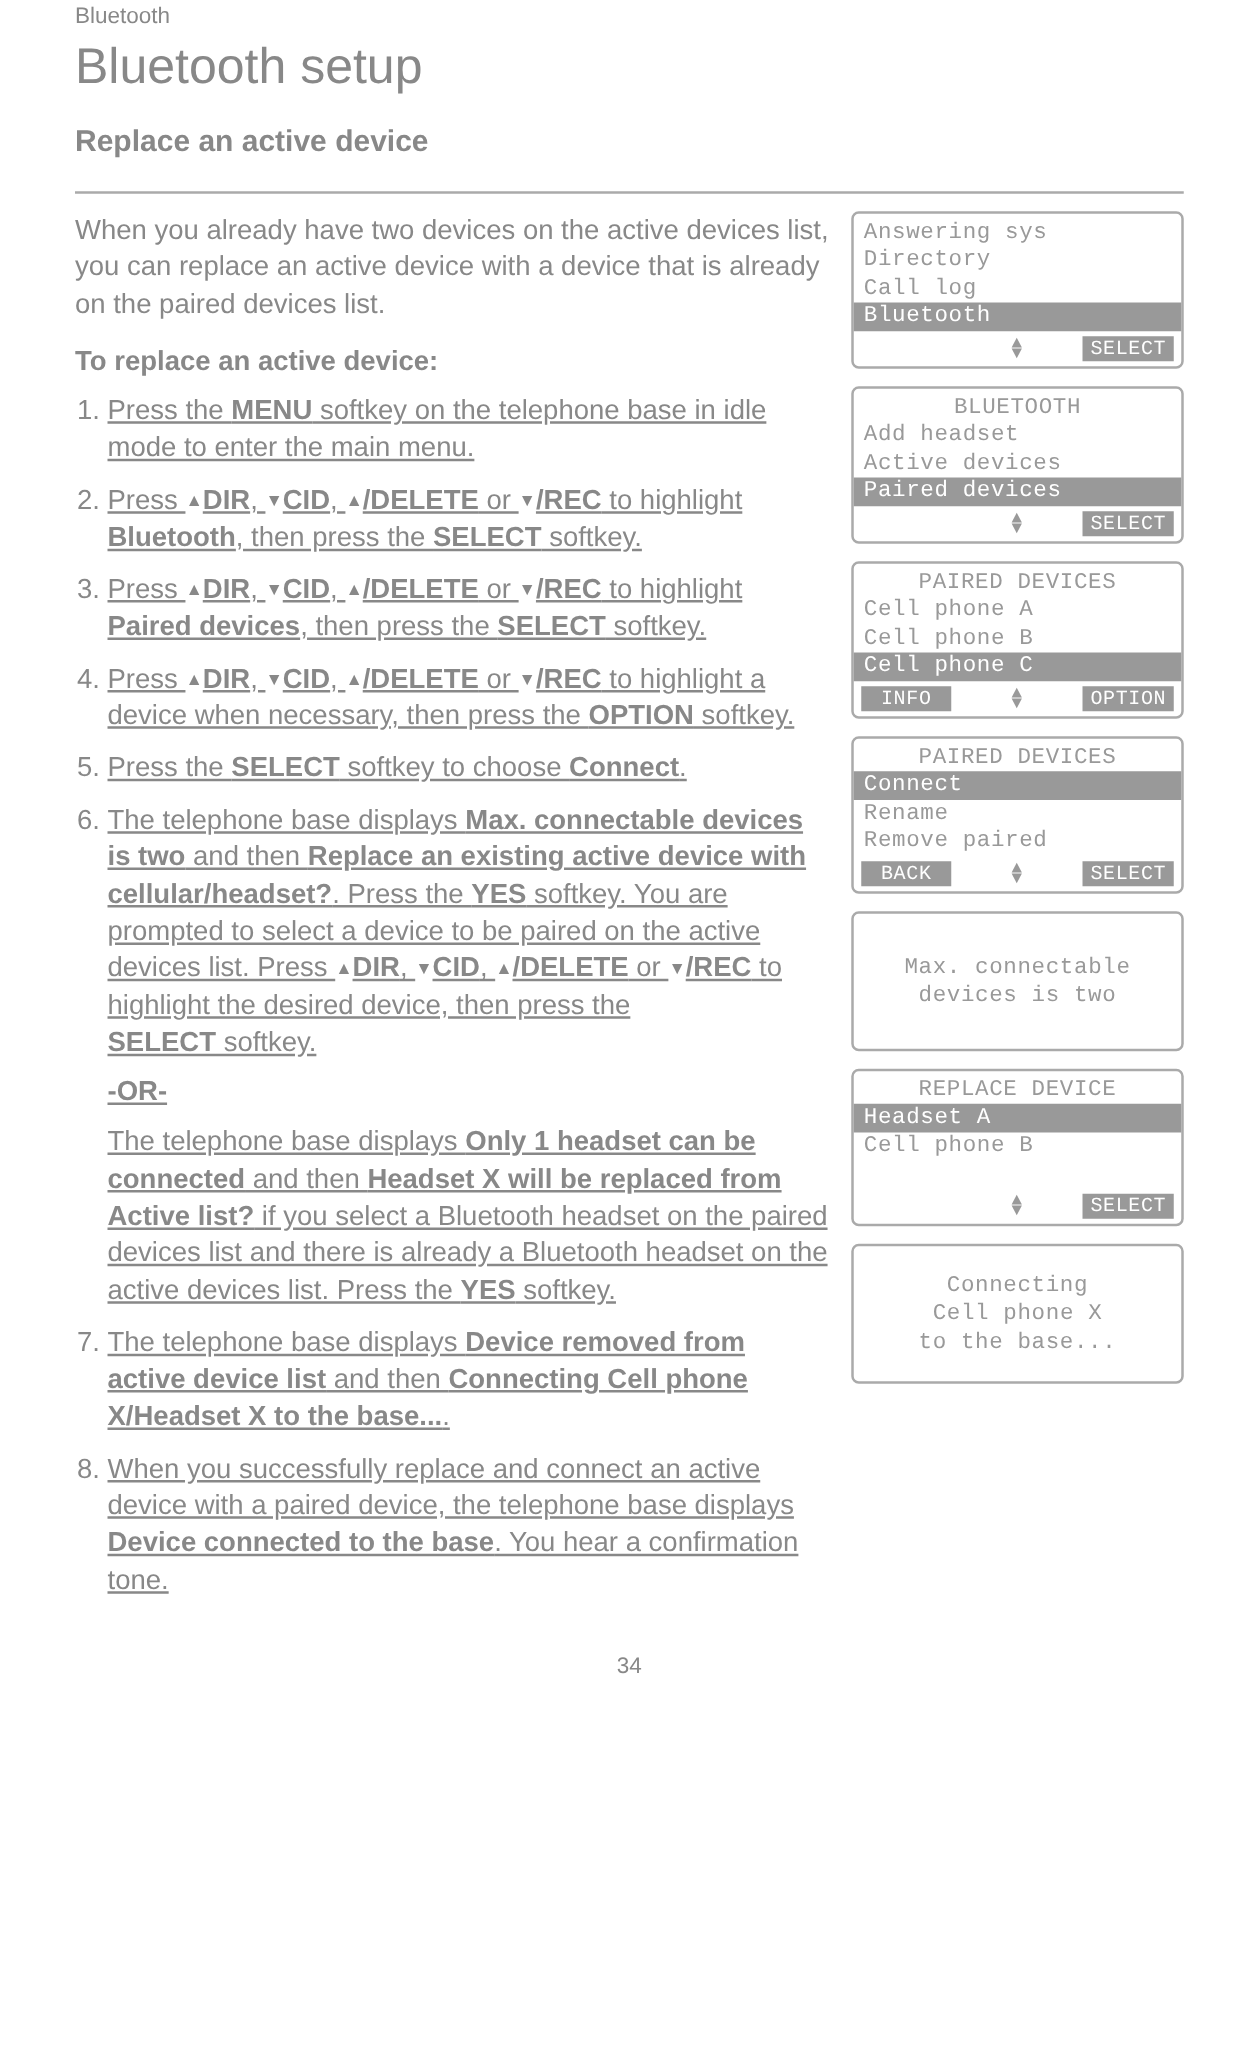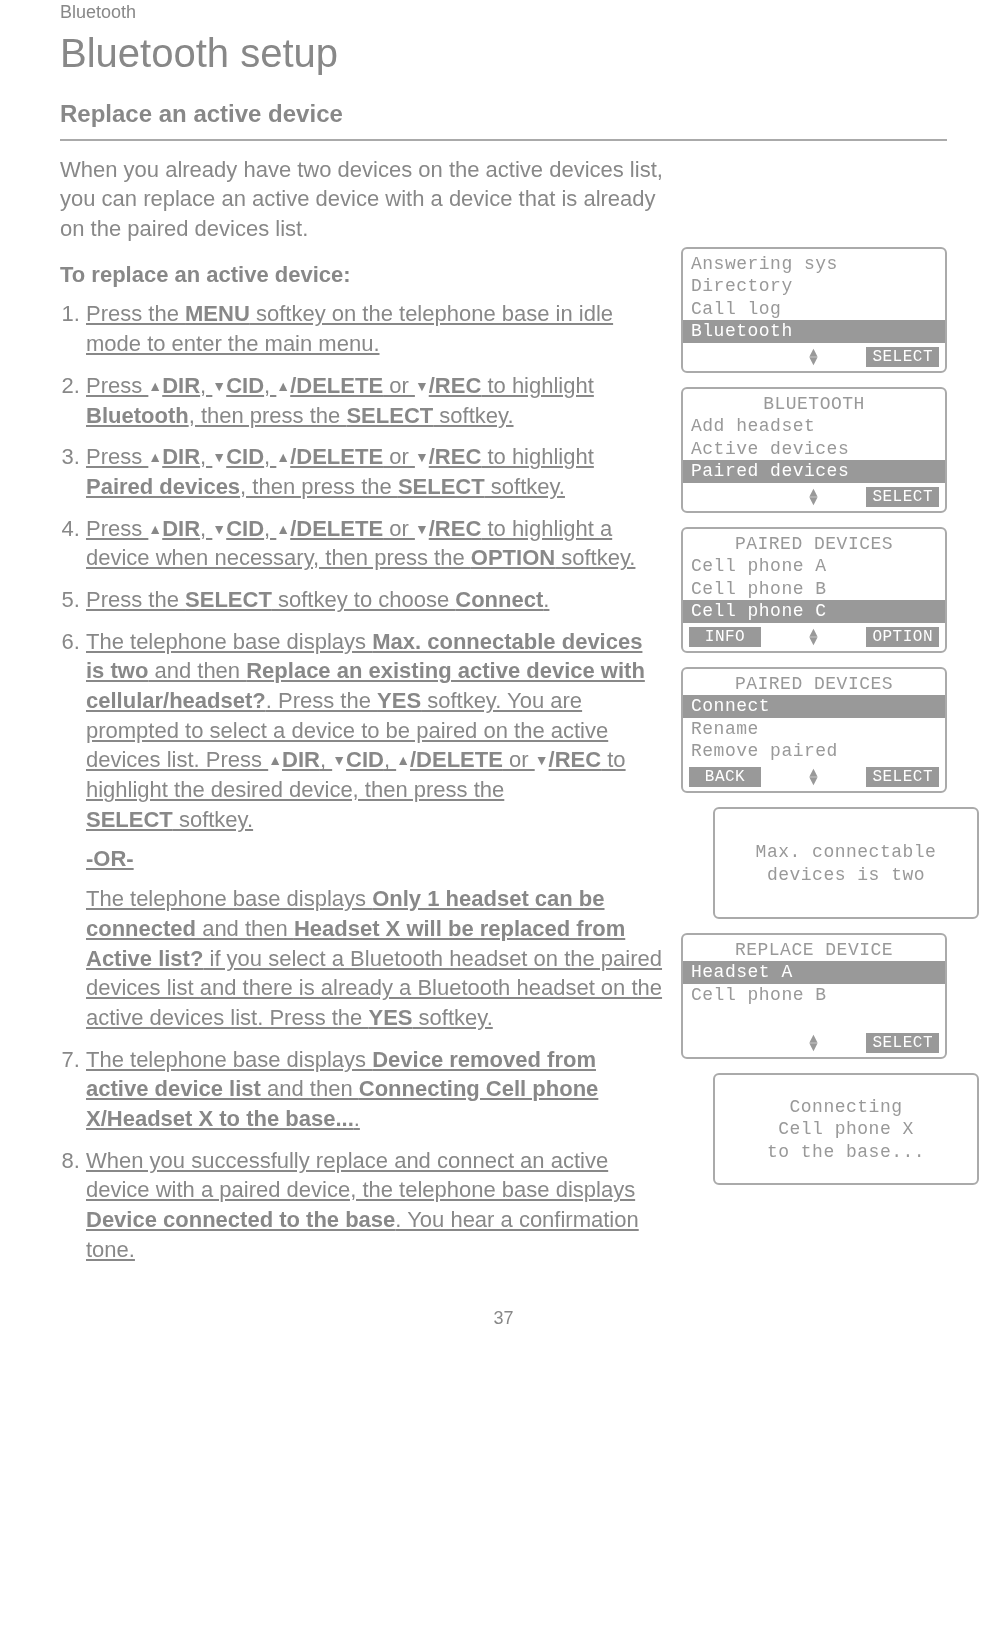--- a/index.html
+++ b/index.html
@@ -9,23 +9,23 @@
     background: #fff;
     width: 1007px;
     padding: 0 60px 40px 60px;
     font-size: 22px;
     line-height: 1.35;
   }
   .breadcrumb { font-size: 18px; color: #888; margin-bottom: 2px; }
   h1 { font-size: 40px; font-weight: 300; color: #888; margin-bottom: 18px; }
   h2 {
     font-size: 24px; font-weight: bold; color: #888;
-    border-bottom: 2px solid #aaa; padding-bottom: 8px; margin-bottom: 14px;
-  }
-  .two-col { display: flex; gap: 18px; align-items: center; }
+    border-bottom: 2px solid #aaa; padding-bottom: 22px; margin-bottom: 14px;
+  }
+  .two-col { display: flex; gap: 18px; align-items: flex-start; }
   .maincol { flex: 1; }
   .sidecol { width: 266px; display: flex; flex-direction: column; gap: 14px; }
   .intro { margin-bottom: 16px; }
   .subhead { font-weight: bold; margin-bottom: 10px; }
   ol { padding-left: 26px; text-decoration: underline; }
   ol > li { margin-bottom: 12px; }
   ol > li > p { margin-top: 10px; }
   .or { font-weight: bold; }
   .b { font-weight: bold; }
   .arrow { display: inline-block; font-size: 14px; position: relative; top: -2px; }
@@ -39,21 +39,21 @@
     font-family: "Courier New", monospace;
     font-size: 18px;
     line-height: 1.25;
     color: #999;
     padding: 4px 0 2px 0;
     letter-spacing: 0.5px;
   }
   .lcd-row { padding: 0 8px; white-space: nowrap; overflow: hidden; }
   .lcd-row.inv { background: #999; color: #fff; }
   .lcd-row.center { text-align: center; }
-  .lcd-msg { min-height: 112px; display: flex; flex-direction: column; justify-content: center; margin-left: 32px; }
+  .lcd-msg { min-height: 112px; display: flex; flex-direction: column; justify-content: center; }
   .lcd-footer {
     display: flex; align-items: center; justify-content: space-between;
     padding: 2px 6px 0 6px; height: 26px;
   }
   .softkey {
     background: #999; color: #fff; padding: 0 6px;
     font-size: 16px; min-width: 72px; text-align: center;
   }
   .softkey.blank { background: transparent; }
   .updown { color: #999; font-size: 14px; line-height: 8px; text-align:center; }
@@ -190,13 +190,13 @@
   <div class="lcd lcd-msg">
     <div class="lcd-row center">Connecting</div>
     <div class="lcd-row center">Cell phone X</div>
     <div class="lcd-row center">to the base...</div>
   </div>
 
 
 </div>
 </div>
 
-<div class="pagenum">37</div>
+<div class="pagenum">34</div>
 
 </body></html>

